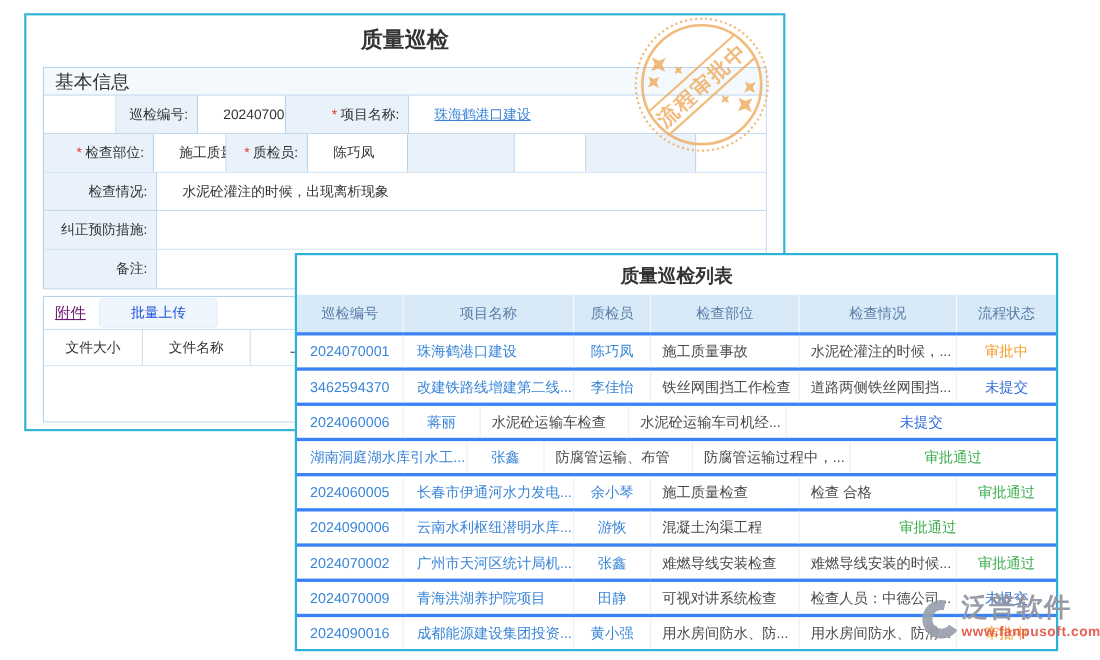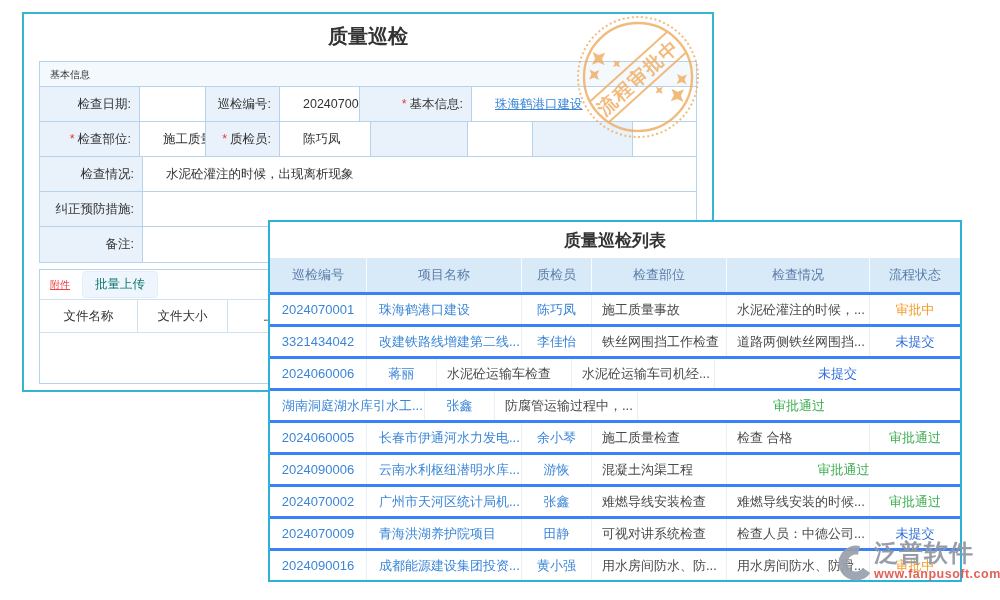--- a/index.html
+++ b/index.html
@@ -5,51 +5,51 @@
   html,body{margin:0;padding:0;width:1000px;height:600px;background:#fff;overflow:hidden;
     font-family:"Liberation Sans","DejaVu Sans",sans-serif;}
   *{box-sizing:border-box;}
 
   
   .form-panel{position:absolute;left:22px;top:12px;width:692px;height:380px;
     background:#fff;border:2px solid #35b4d4;z-index:1;}
   .form-title{margin-top:9px;text-align:center;font-size:20px;font-weight:bold;color:#333;}
   .sec{margin:0 15px;border:1px solid #b7d3ec;background:#fff;}
   .sec-basic{margin-top:11px;}
-  .sec-bar{height:25px;line-height:25px;padding-left:10px;font-size:10px;color:#333;
+  .sec-bar{height:25px;line-height:25px;padding-left:10px;font-size:17px;color:#333;
     background:#f4f9fd;border-bottom:1px solid #b7d3ec;}
   .frow{display:flex;height:35px;border-bottom:1px solid #b7d3ec;}
   .frow:last-child{border-bottom:none;}
   .cell{height:100%;border-right:1px solid #b7d3ec;display:flex;align-items:center;
     font-size:12.5px;color:#333;overflow:hidden;white-space:nowrap;}
   .cell:last-child{border-right:none;}
   .lab{background:#e9f2fb;justify-content:flex-end;padding-right:8px;}
   .val{background:#fff;padding-left:23px;}
   .flex1{flex:1;}
   .req{color:#e23a2e;margin-right:3px;font-size:12.5px;}
   .link{color:#3a85d8;text-decoration:underline;cursor:pointer;}
 
   
   .sec-attach{margin-top:6px;}
   .attach-bar{height:30px;display:flex;align-items:center;padding-left:10px;gap:12px;
     border-bottom:1px solid #cfe0ef;background:#fff;}
-  .attach-label{font-size:10px;color:#ef4444;text-decoration:underline;}
-  .btn-batch{border:1px solid #e3eefa;background:#eef5fc;color:#0f766e;font-size:12.5px;
-    border-radius:4px;padding:4px 12px;cursor:pointer;font-family:inherit;}
+  .attach-label{font-size:14px;color:#701a75;text-decoration:underline;}
+  .btn-batch{border:1px solid #e3eefa;background:#eef5fc;color:#1d4ed8;font-size:12.5px;
+    border-radius:4px;padding:4px 28px;cursor:pointer;font-family:inherit;}
   .attach-head{display:flex;height:33px;border-bottom:1px solid #cfe0ef;}
   .ahcell{display:flex;align-items:center;justify-content:center;font-size:12.5px;color:#333;
     border-right:1px solid #cfe0ef;height:100%;}
   .ahcell:last-child{border-right:none;}
   .attach-empty{height:50px;background:#fff;}
 
   
   .stamp{position:absolute;left:570px;top:8px;width:136px;height:138px;z-index:2;opacity:.8;}
 
   
-  .list-panel{position:absolute;left:268px;top:220px;width:694px;height:362px;
+  .list-panel{position:absolute;left:268px;top:230px;width:694px;height:362px;
     background:#fff;border:2px solid #2bb2d9;z-index:4;}
   .list-title{height:36px;line-height:38px;text-align:center;font-size:17px;font-weight:bold;color:#333;}
   .lrow{display:flex;height:32px;}
   .lhead{height:34px;background:#d8e9f8;}
   .lhead .lc{color:#5b7da8;justify-content:center;border-right:1px solid rgba(255,255,255,.85);}
   .lhead .lc:last-child{border-right:none;}
   .lbody .lrow{border-top:3px solid #3b82f6;}
   .lc{display:flex;align-items:center;font-size:13px;overflow:hidden;white-space:nowrap;height:100%;}
   .lbody .lc{border-right:1px solid #e8eff7;color:#4a4a4a;}
   .lbody .lc:last-child{border-right:none;}
@@ -70,35 +70,32 @@
 </head>
 <body>
 
 <div class="form-panel">
   <div class="form-title">质量巡检</div>
 
   <div class="sec sec-basic">
     <div class="sec-bar">基本信息</div>
 
     <div class="frow">
-      <div class="cell lab" style="width:100px">
-          <span>检查日期:</span>
-        </div>
       <div class="cell val" style="width:66px">
           <span></span>
         </div>
       <div class="cell lab" style="width:74px">
           <span>巡检编号:</span>
         </div>
       <div class="cell val" style="width:80px">
           <span>202407000</span>
         </div>
       <div class="cell lab" style="width:112px">
           <span class="req">*</span>
-          <span>基本信息:</span>
+          <span>项目名称:</span>
         </div>
       <div class="cell val flex1">
           <span class="link">珠海鹤港口建设</span>
         </div>
     </div>
 
     <div class="frow">
       <div class="cell lab" style="width:100px">
           <span class="req">*</span>
           <span>检查部位:</span>
@@ -146,22 +143,22 @@
         </div>
     </div>
   </div>
 
   <div class="sec sec-attach">
     <div class="attach-bar">
       <span class="attach-label">附件</span>
       <button class="btn-batch">批量上传</button>
     </div>
     <div class="attach-head">
+      <div class="ahcell" style="width:90px">文件大小</div>
       <div class="ahcell" style="width:98px">文件名称</div>
-      <div class="ahcell" style="width:90px">文件大小</div>
       <div class="ahcell" style="width:110px">上传人</div>
       <div class="ahcell flex1"></div>
     </div>
     <div class="attach-empty"></div>
   </div>
 </div>
 
 <svg class="stamp" viewBox="0 0 136 136">
   <circle cx="68" cy="68" r="60" fill="none" stroke="#f0ab5e" stroke-width="2" stroke-dasharray="2 2.6"></circle>
   <circle cx="68" cy="68" r="54" fill="none" stroke="#f0ab5e" stroke-width="2.4"></circle>
@@ -195,37 +192,38 @@
   <div class="lbody">
     <div class="lrow">
       <div class="lc c-no">2024070001</div>
       <div class="lc c-proj">珠海鹤港口建设</div>
       <div class="lc c-insp">陈巧凤</div>
       <div class="lc c-part">施工质量事故</div>
       <div class="lc c-sit">水泥砼灌注的时候，...</div>
       <div class="lc c-status" style="color: rgb(245, 154, 35);">审批中</div>
     </div>
     <div class="lrow">
-      <div class="lc c-no">3321434042</div>
+      <div class="lc c-no">3462594370</div>
       <div class="lc c-proj">改建铁路线增建第二线...</div>
       <div class="lc c-insp">李佳怡</div>
       <div class="lc c-part">铁丝网围挡工作检查</div>
       <div class="lc c-sit">道路两侧铁丝网围挡...</div>
       <div class="lc c-status" style="color: rgb(47, 108, 216);">未提交</div>
     </div>
     <div class="lrow">
       <div class="lc c-no">2024060006</div>
       <div class="lc c-insp">蒋丽</div>
       <div class="lc c-part">水泥砼运输车检查</div>
       <div class="lc c-sit">水泥砼运输车司机经...</div>
       <div class="lc c-status" style="color: rgb(47, 108, 216);">未提交</div>
     </div>
     <div class="lrow">
       <div class="lc c-proj">湖南洞庭湖水库引水工...</div>
       <div class="lc c-insp">张鑫</div>
+      <div class="lc c-part">防腐管运输、布管</div>
       <div class="lc c-sit">防腐管运输过程中，...</div>
       <div class="lc c-status" style="color: rgb(60, 174, 80);">审批通过</div>
     </div>
     <div class="lrow">
       <div class="lc c-no">2024060005</div>
       <div class="lc c-proj">长春市伊通河水力发电...</div>
       <div class="lc c-insp">余小琴</div>
       <div class="lc c-part">施工质量检查</div>
       <div class="lc c-sit">检查 合格</div>
       <div class="lc c-status" style="color: rgb(60, 174, 80);">审批通过</div>

